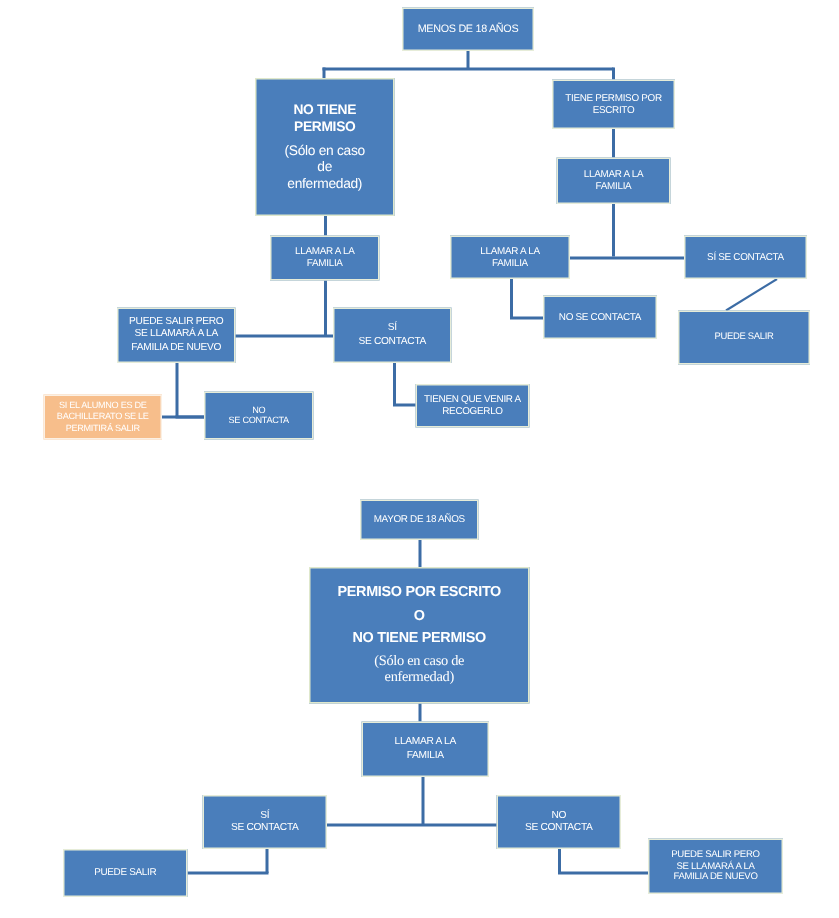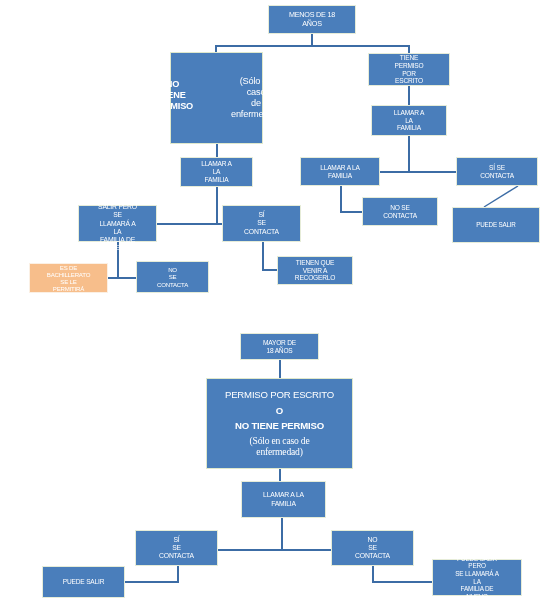--- a/index.html
+++ b/index.html
@@ -30,21 +30,21 @@
     align-items: center;
     justify-content: center;
     text-align: center;
     line-height: 1.18;
     letter-spacing: -0.2px;
     z-index: 3;
   }
   .node .txt {
     display: block;
     width: 100%;
-    padding: 0 19px;
+    padding: 0 2px;
     white-space: pre-line;
   }
   .node.orange {
     background: #f7be8b;
     border: 1px solid #fbf0e4;
     color: #ffffff;
   }
   .node.big {
     border: 1px solid #dfe8cc;
   }
@@ -72,21 +72,21 @@
   </div>
 
   <div class="ln v" style="left:311px; top:34px; width:1.5px; height:12px;"></div>
 
   <div class="ln h" style="left:215px; top:45px; width:194px; height:1.5px;"></div>
 
   <div class="ln v" style="left:215px; top:45px; width:1.5px; height:8px;"></div>
 
   <div class="ln v" style="left:408px; top:45px; width:1.5px; height:8px;"></div>
 
-  <div class="node big" style="left:170px; top:52px; width:93px; height:92px; font-size:9.2px; flex-direction:row; justify-content:center;">
+  <div class="node big" style="left:170px; top:52px; width:93px; height:92px; font-size:9.2px; flex-direction:column; justify-content:center;">
     <span class="txt" style="font-weight:bold; margin-bottom:5px;">NO TIENE
 PERMISO</span>
     <span class="txt">(Sólo en caso
 de
 enfermedad)</span>
   </div>
 
   <div class="node" style="left:368px; top:53px; width:82px; height:33px; font-size:6.6px;">
     <span class="txt">TIENE PERMISO POR
 ESCRITO</span>
@@ -174,21 +174,21 @@
 RECOGERLO</span>
   </div>
 
   <div class="node" style="left:240px; top:333px; width:79px; height:27px; font-size:6.6px;">
     <span class="txt">MAYOR DE 18 AÑOS</span>
   </div>
 
   <div class="ln v" style="left:279px; top:360px; width:1.5px; height:18px;"></div>
 
   <div class="node big" style="left:206px; top:378px; width:147px; height:91px; font-size:9.6px; flex-direction:column; justify-content:center;">
-    <span class="txt" style="font-weight:normal;">PERMISO POR ESCRITO</span>
+    <span class="txt" style="font-weight:bold;">PERMISO POR ESCRITO</span>
     <span class="txt" style="font-weight:bold; margin:4px 0;">O</span>
     <span class="txt" style="font-weight:bold;">NO TIENE PERMISO</span>
     <span class="txt" style="margin-top:4px;font-family:Liberation Serif, serif;">(Sólo en caso de
 enfermedad)</span>
   </div>
 
   <div class="ln v" style="left:279px; top:469px; width:1.5px; height:12px;"></div>
 
   <div class="node" style="left:241px; top:481px; width:85px; height:37px; font-size:6.8px;">
     <span class="txt">LLAMAR A LA

